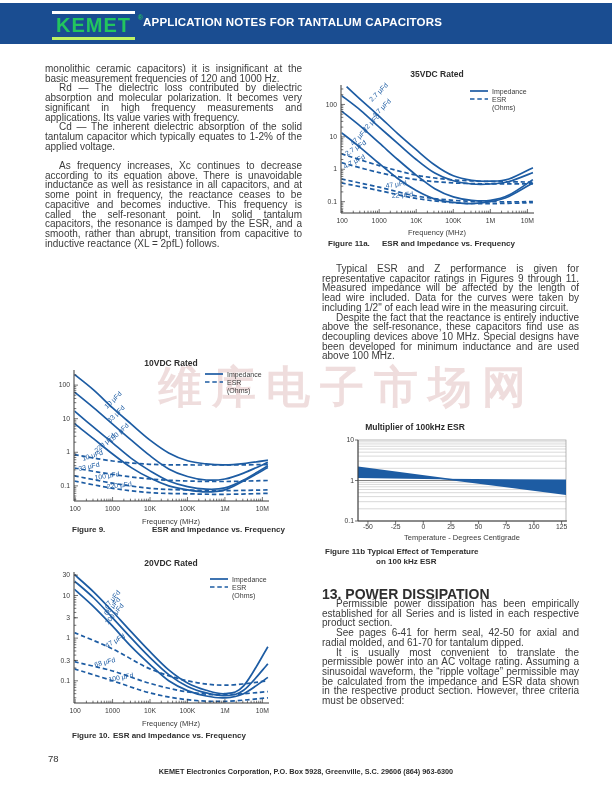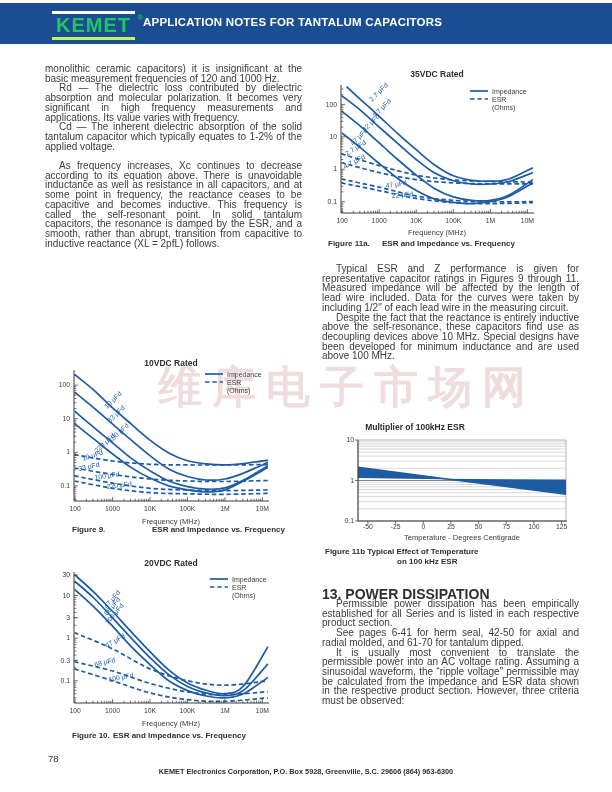--- a/index.html
+++ b/index.html
@@ -20,21 +20,21 @@
   .textcol p{margin:0;text-indent:14px;}
   .textcol p.noind{text-indent:0;}
   .textcol p.gap{margin-top:9.7px;}
   #leftText{left:45px;top:64px;}
   #rightTextMid{left:322px;top:264px;}
   #rightTextBot{left:322px;top:599px;}
   .sec-head{position:absolute;left:322px;top:586px;font-size:14px;font-weight:bold;color:#2e2e2e;}
   .caption{position:absolute;font-size:8px;font-weight:bold;color:#2e2e2e;white-space:nowrap;}
   .caption .num{display:inline-block;}
   .cap2{line-height:10px;}
-  .cap2 .l2{display:block;margin-left:72px;}
+  .cap2 .l2{display:block;margin-left:51px;}
   svg{position:absolute;overflow:visible;}
   #fig9{left:45px;top:355px;}
   #fig10{left:45px;top:555px;}
   #fig11a{left:320px;top:62px;}
   #fig11b{left:320px;top:418px;}
   svg text{font-family:"Liberation Sans",sans-serif;}
   .c-title{font-size:8.5px;font-weight:bold;fill:#2e2e2e;}
   .tick-lab{font-size:6.8px;fill:#3a3a3a;}
   .curve-lab{font-size:6.8px;fill:#1d5ca3;}
   .leg-lab{font-size:7px;fill:#3a3a3a;}

